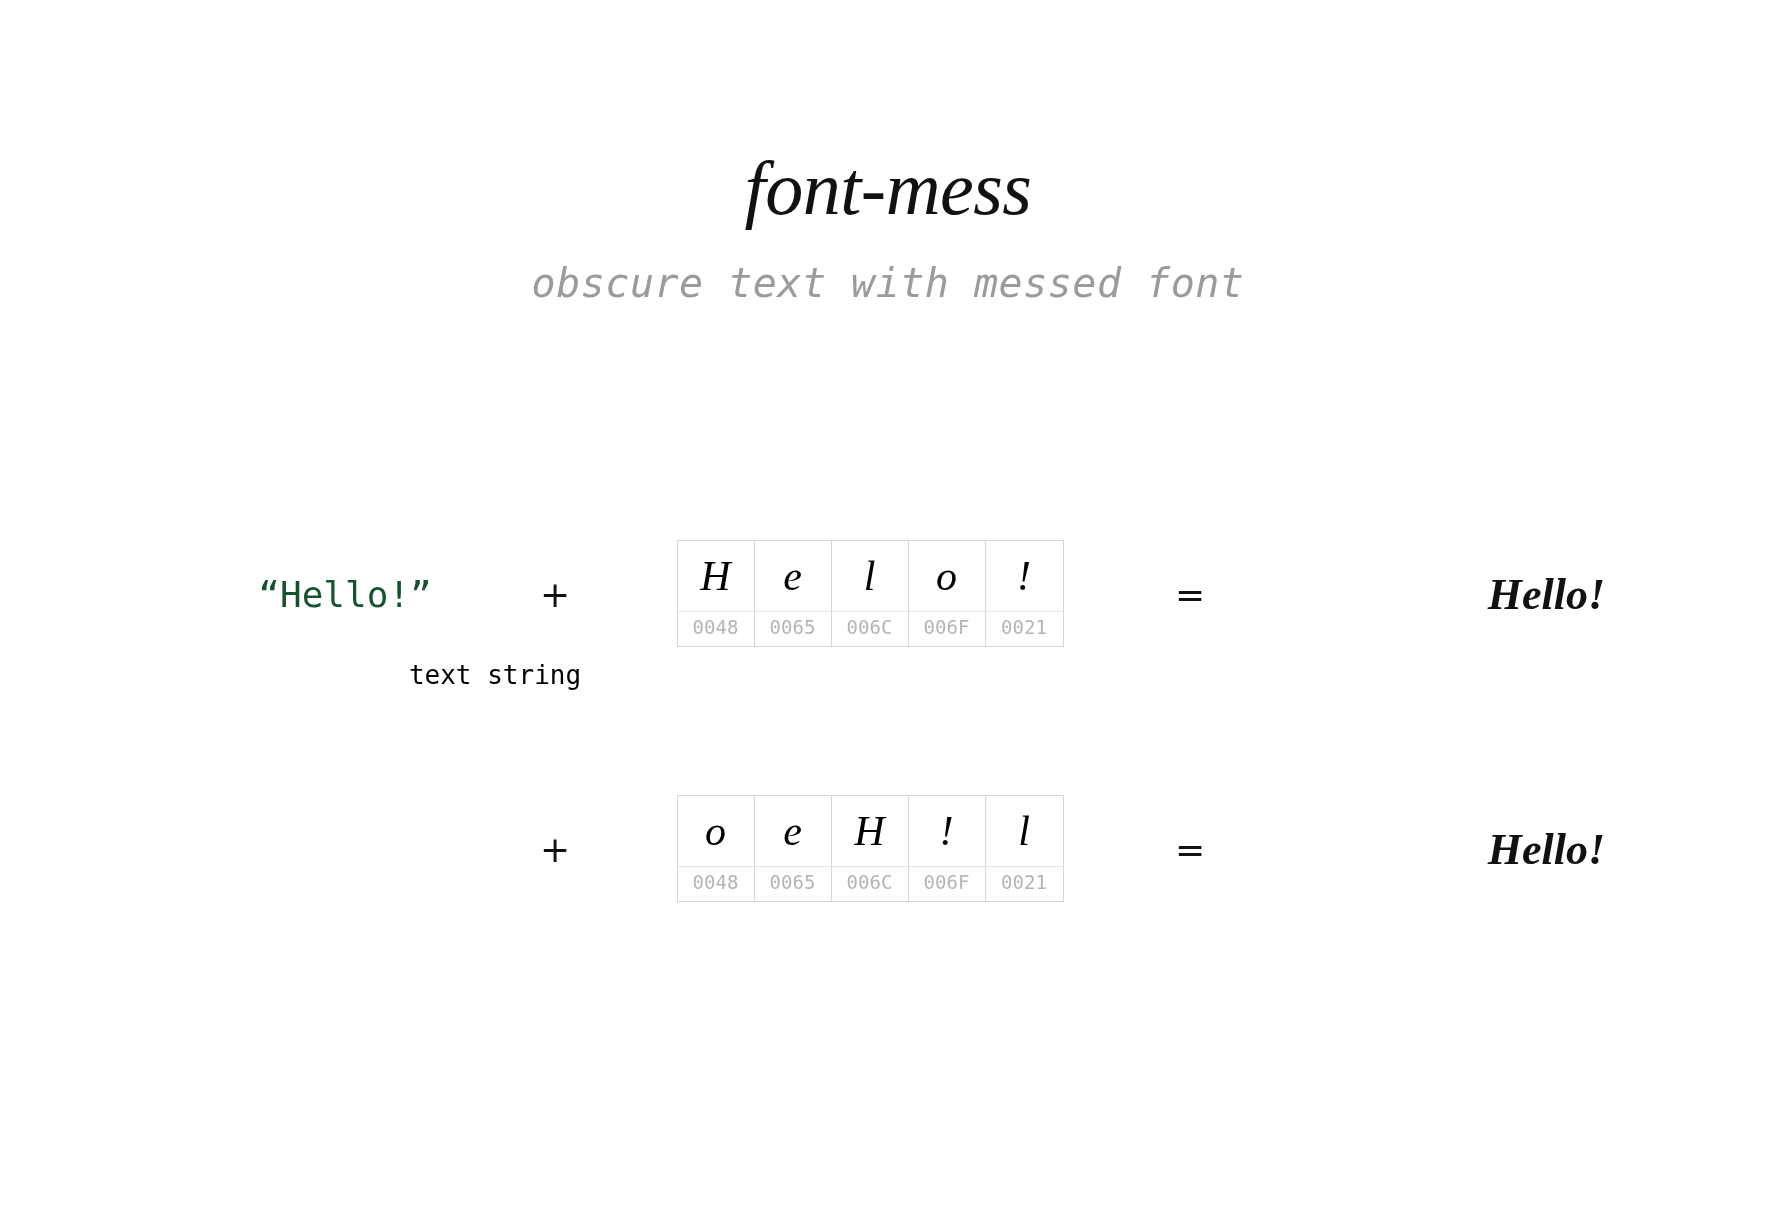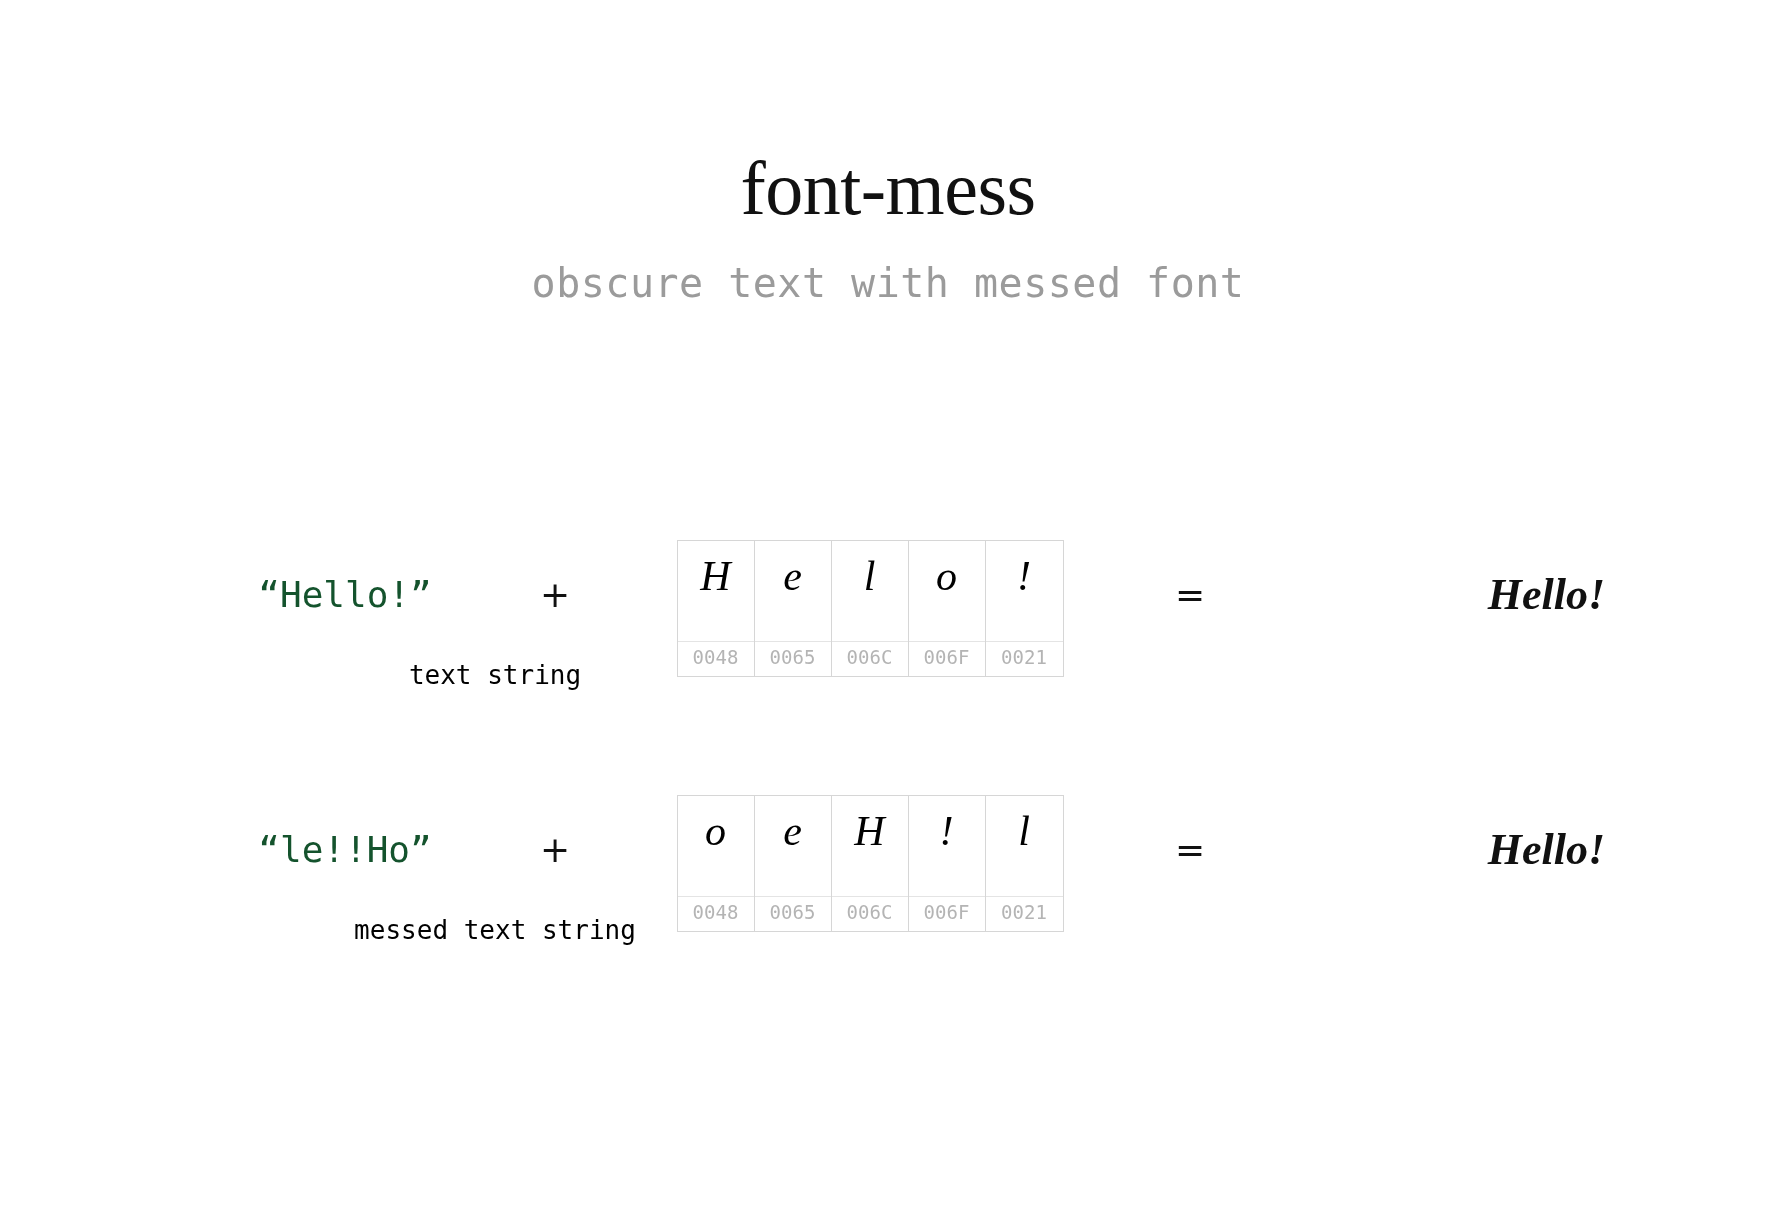--- a/index.html
+++ b/index.html
@@ -21,20 +21,21 @@
     inset: 0;
   }
 
   
   .header {
     position: absolute;
     top: 150px;
     left: 0;
     width: 1776px;
     text-align: center;
+    font-style: italic;
   }
   .title {
     font-family: "Liberation Serif", "DejaVu Serif", serif;
     font-size: 76px;
     line-height: 1.0;
     color: #111111;
     letter-spacing: -0.5px;
     font-weight: 400;
   }
   .subtitle {
@@ -120,21 +121,20 @@
     font-size: 42px;
     color: #000000;
   }
   .glyph-code {
     height: 34px;
     line-height: 30px;
     font-family: "DejaVu Sans Mono", "Liberation Mono", monospace;
     font-size: 19px;
     color: #b4b4b4;
     border-top: 1px solid #e4e4e4;
-    margin-top: 30px;
   }
 
   
   .col-result {
     left: 1185px;
     width: 420px;
     text-align: right;
   }
   .result-value {
     font-family: "Liberation Serif", "DejaVu Serif", serif;
@@ -210,24 +210,20 @@
 
     <div class="cell col-result">
       <div class="result-value">Hello!</div>
 
     </div>
 
   </div>
 
   <div class="row row-2">
 
-    <div class="cell col-string">
-      <div class="string-value">“le!!Ho”</div>
-      <div class="caption cap-string">messed text string</div>
-    </div>
 
     <div class="cell col-op-plus">
       <div class="operator">+</div>
     </div>
 
     <div class="cell col-table">
       <div class="glyph-table">
         <div class="glyph-cell">
           <div class="glyph-char">o</div>
           <div class="glyph-code">0048</div>

